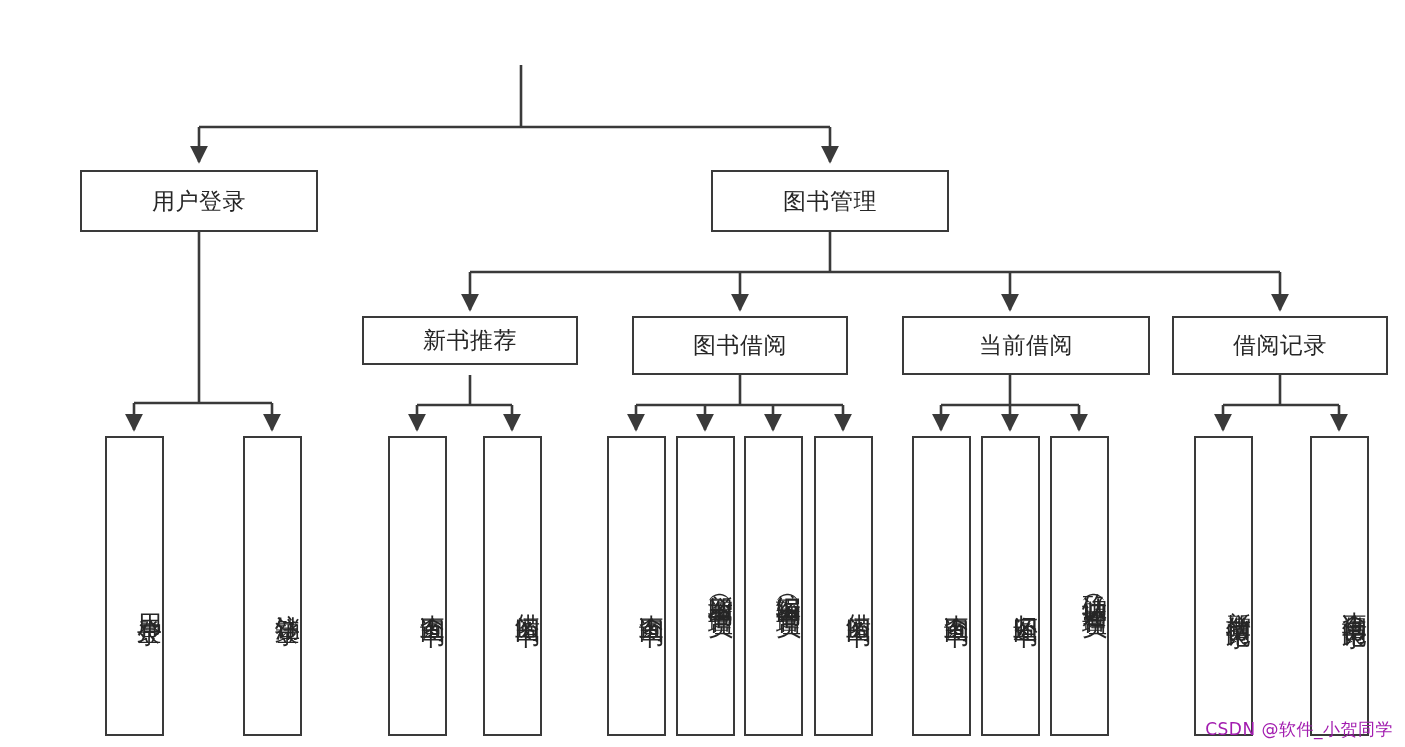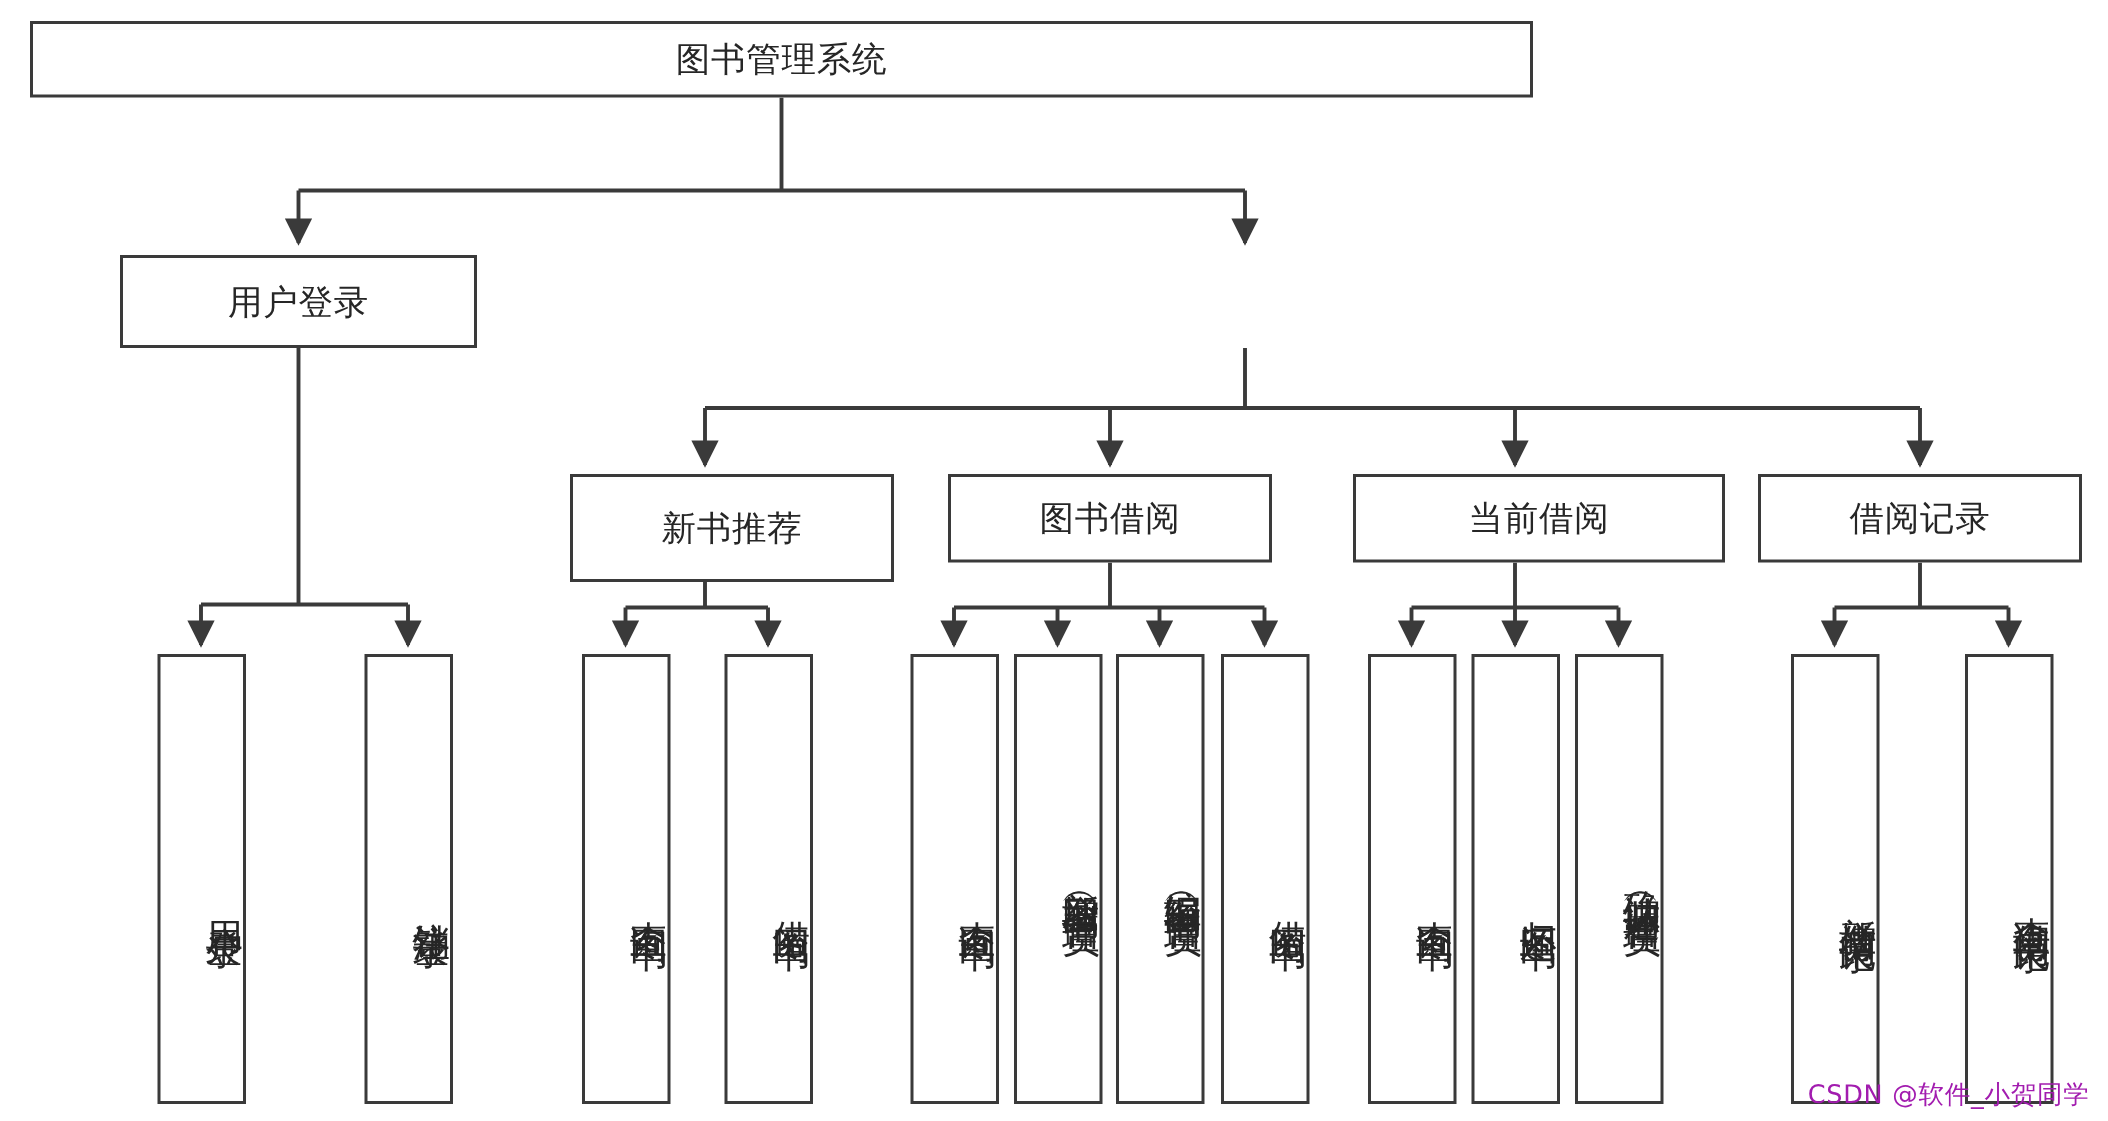--- a/index.html
+++ b/index.html
@@ -117,29 +117,29 @@
       <path d="M 1010 405 L 1010 430" marker-end="url(#arrow)"></path>
       <path d="M 1079 405 L 1079 430" marker-end="url(#arrow)"></path>
 
       <path d="M 1280 375 L 1280 405"></path>
       <path d="M 1223 405 L 1339 405"></path>
       <path d="M 1223 405 L 1223 430" marker-end="url(#arrow)"></path>
       <path d="M 1339 405 L 1339 430" marker-end="url(#arrow)"></path>
     </g>
   </svg>
 
-  <div class="node h" style="left:20px; top:14px; width:1002px; height:51px;">
-    <span class="label">图书管理系统</span>
-  </div>
 
   <div class="node h" style="left:80px; top:170px; width:238px; height:62px;">
     <span class="label">用户登录</span>
   </div>
+  <div class="node h" style="left:711px; top:170px; width:238px; height:62px;">
+    <span class="label">图书管理</span>
+  </div>
 
-  <div class="node h" style="left:380px; top:316px; width:216px; height:72px;">
+  <div class="node h" style="left:362px; top:316px; width:216px; height:49px;">
     <span class="label">新书推荐</span>
   </div>
   <div class="node h" style="left:632px; top:316px; width:216px; height:59px;text-align:center;">
     <span class="label">图书借阅</span>
   </div>
   <div class="node h" style="left:902px; top:316px; width:248px; height:59px;font-family:Liberation Serif, serif;">
     <span class="label">当前借阅</span>
   </div>
   <div class="node h" style="left:1172px; top:316px; width:216px; height:59px;text-align:right;">
     <span class="label">借阅记录</span>

